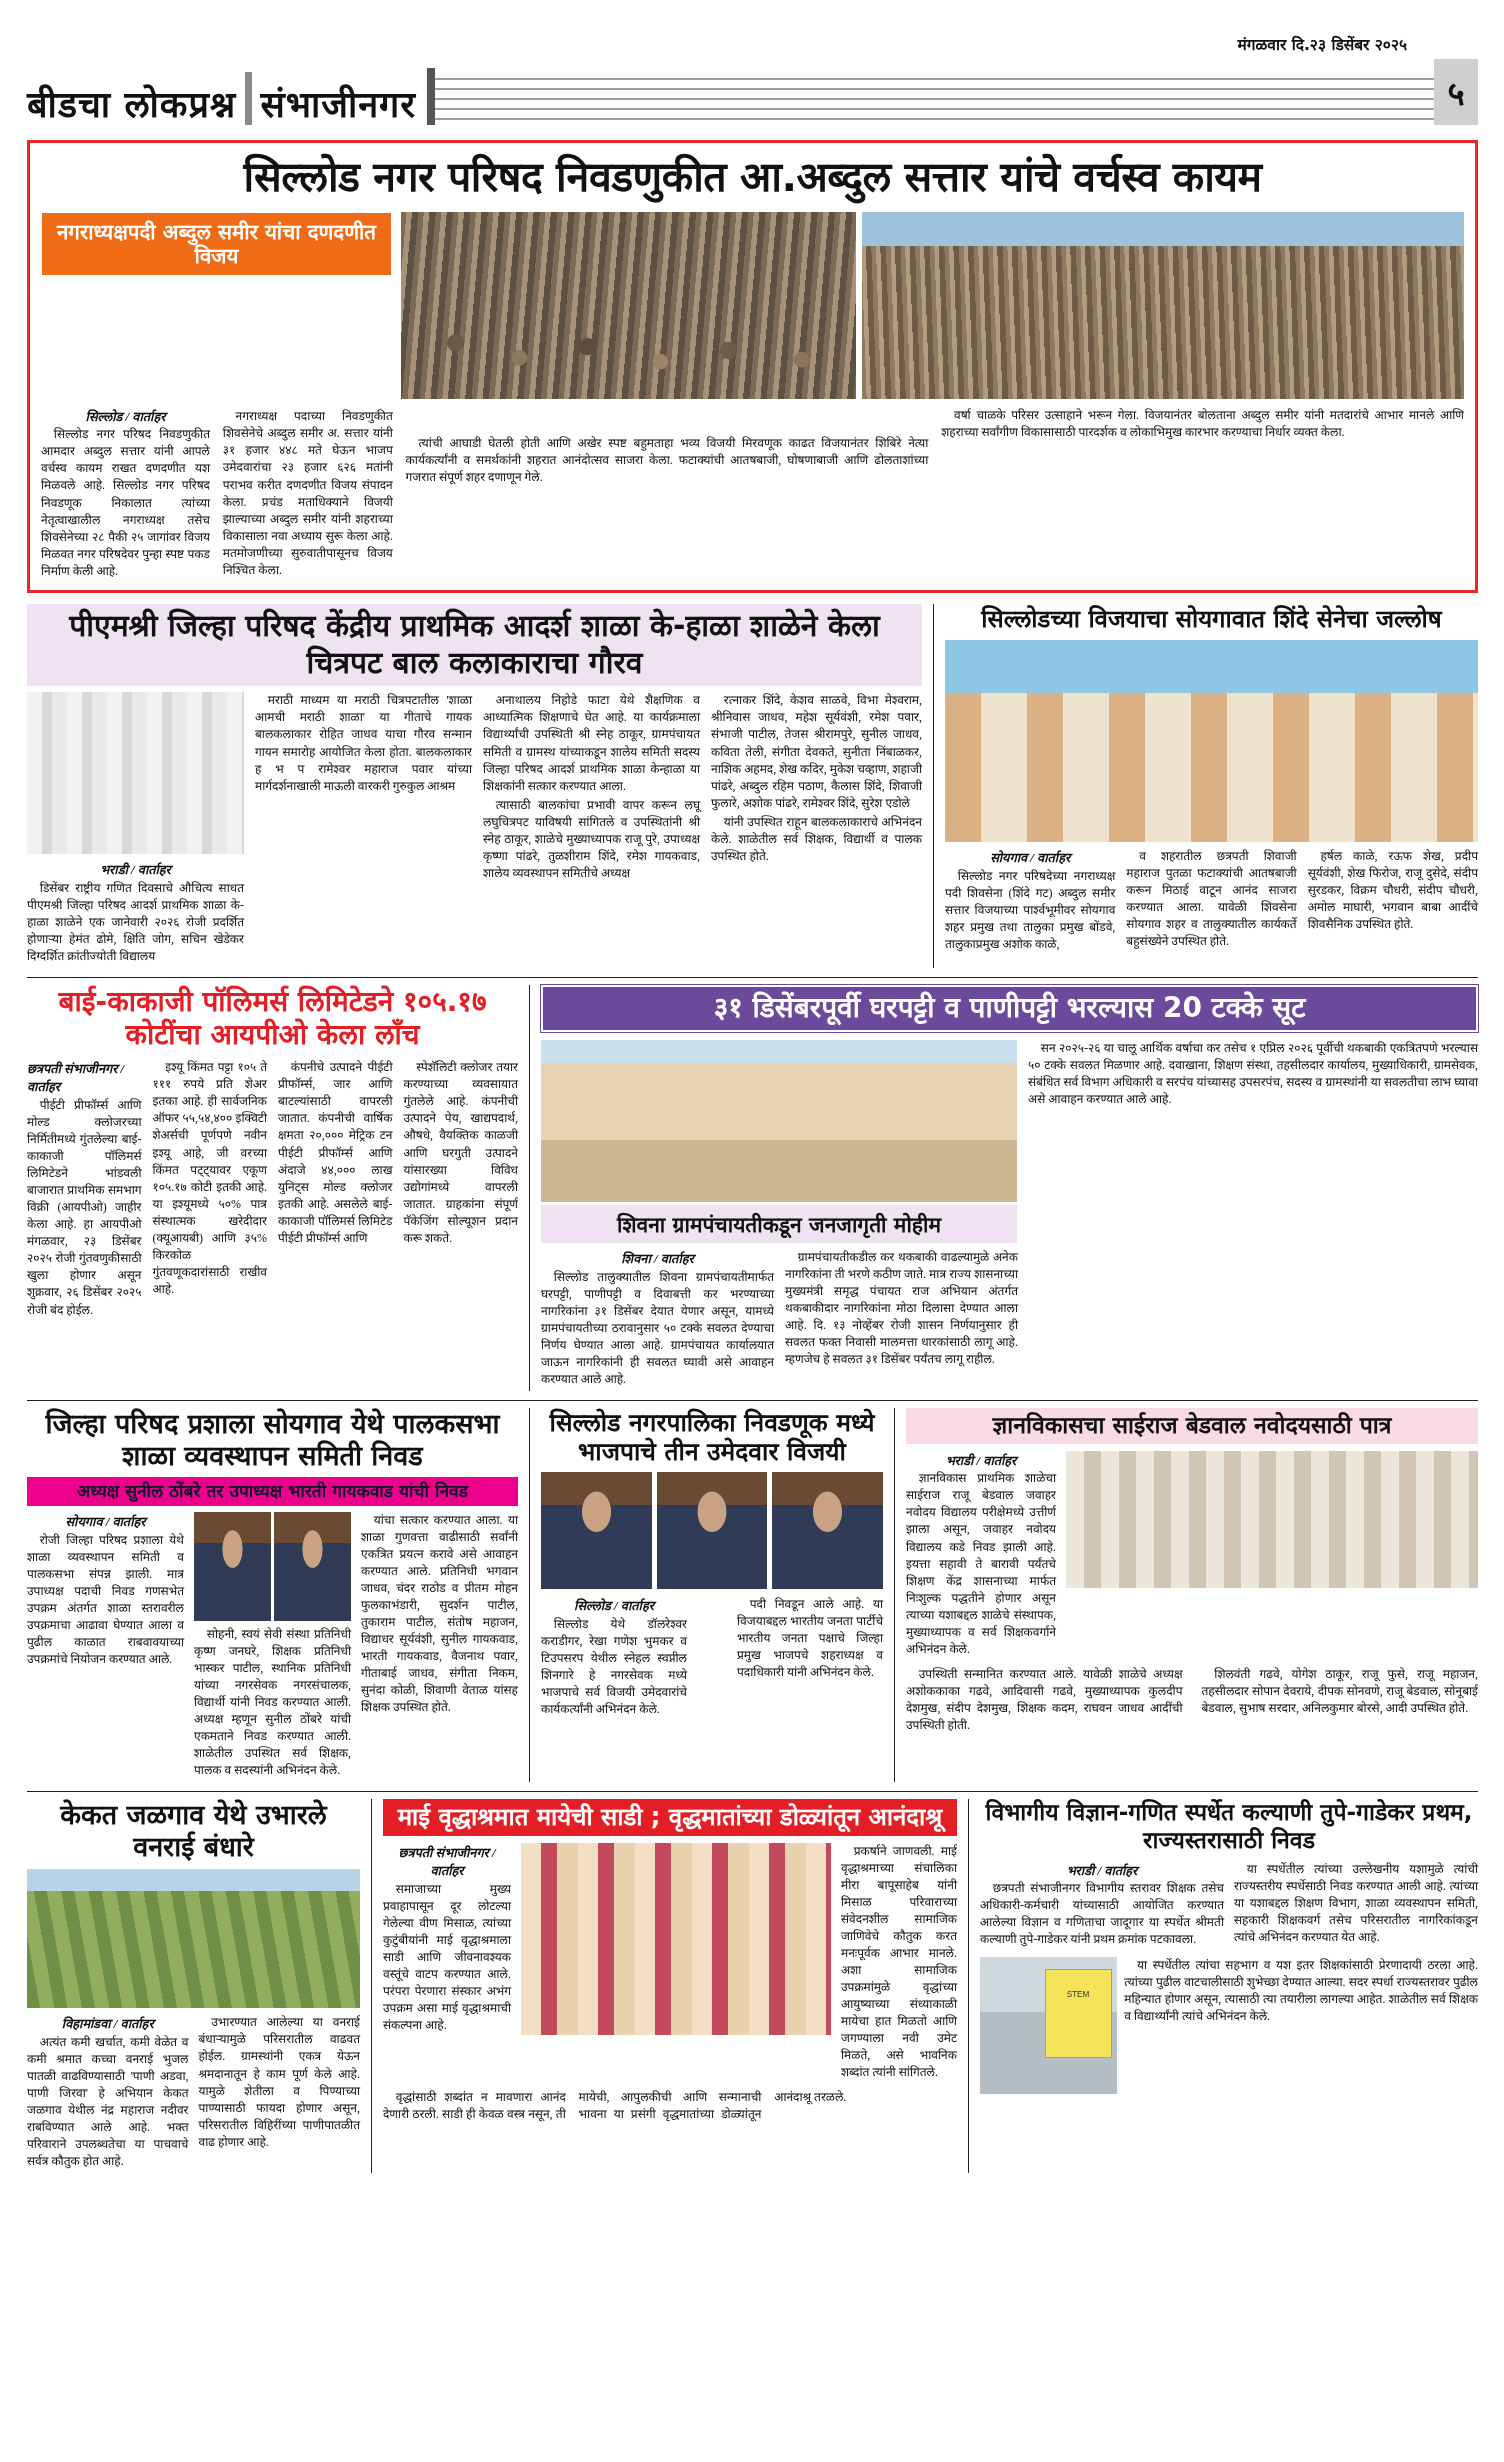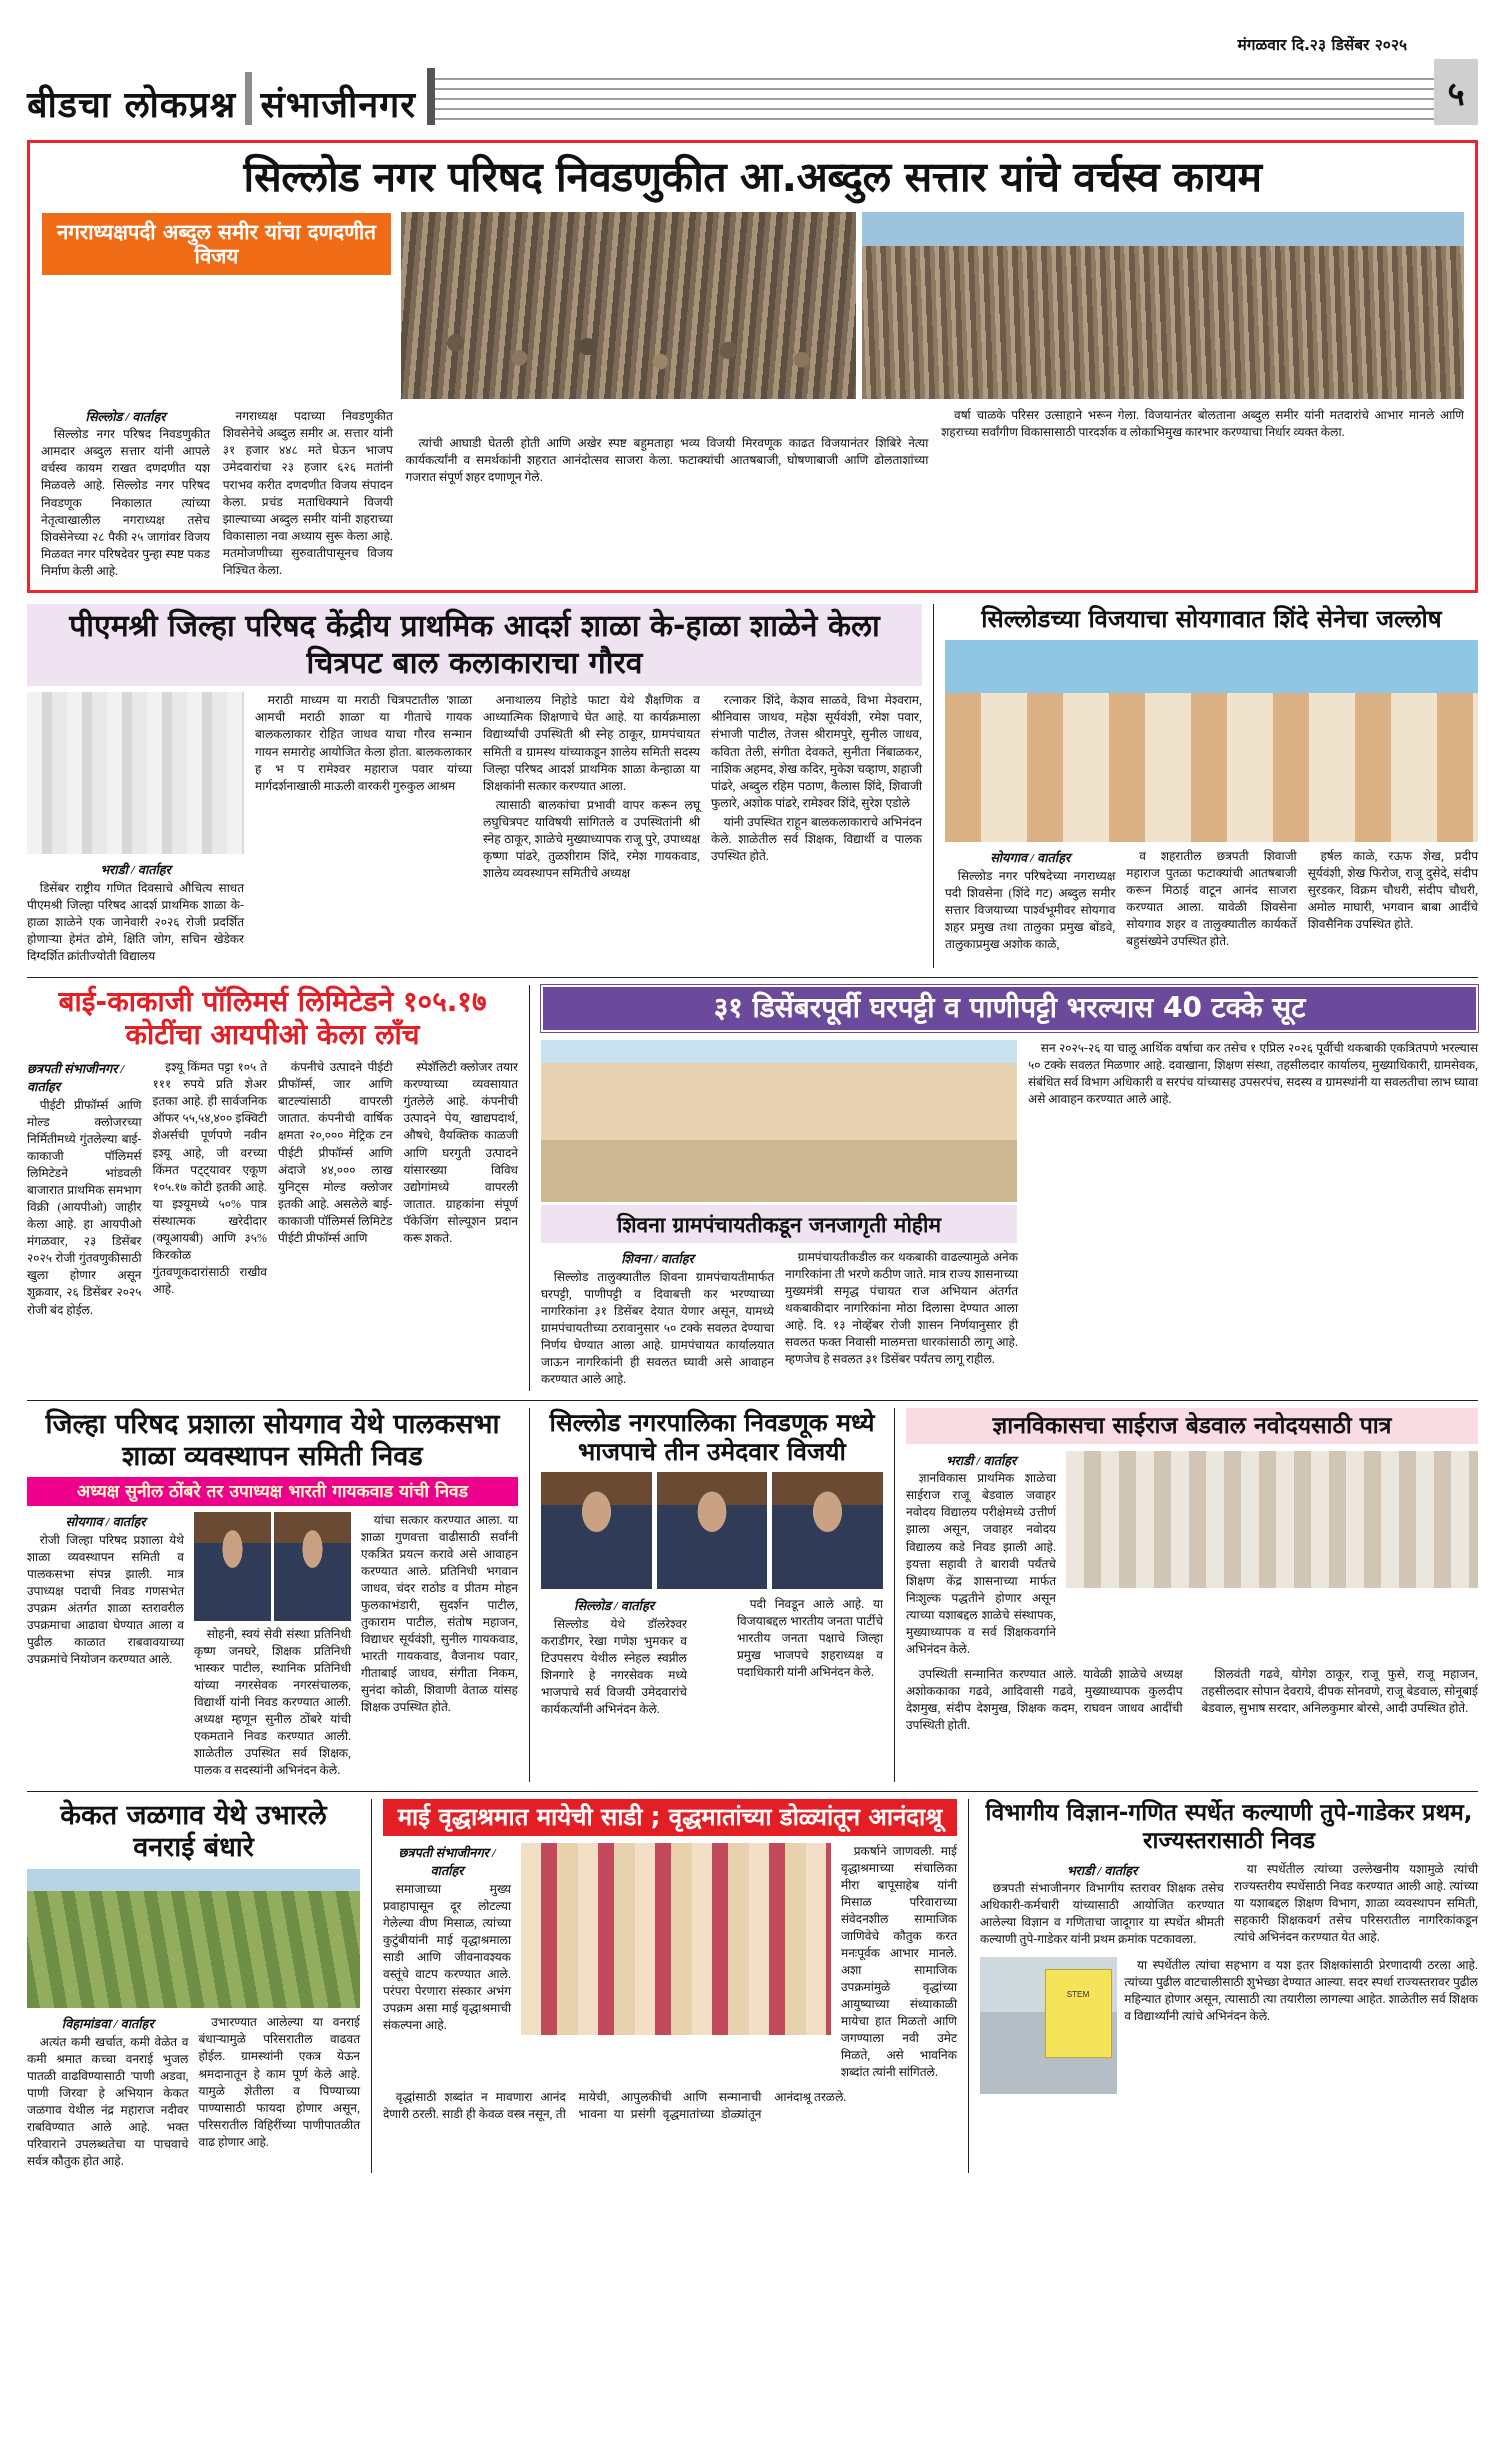--- a/index.html
+++ b/index.html
@@ -289,21 +289,21 @@
             <p>कंपनीचे उत्पादने पीईटी प्रीफॉर्म्स, जार आणि बाटल्यांसाठी वापरली जातात. कंपनीची वार्षिक क्षमता २०,००० मेट्रिक टन पीईटी प्रीफॉर्म्स आणि अंदाजे ४४,००० लाख युनिट्स मोल्ड क्लोजर इतकी आहे. असलेले बाई-काकाजी पॉलिमर्स लिमिटेड पीईटी प्रीफॉर्म्स आणि</p>
           </div>
         <div style="flex:1;" class="body-txt">
             <p>स्पेशॅलिटी क्लोजर तयार करण्याच्या व्यवसायात गुंतलेले आहे. कंपनीची उत्पादने पेय, खाद्यपदार्थ, औषधे, वैयक्तिक काळजी आणि घरगुती उत्पादने यांसारख्या विविध उद्योगांमध्ये वापरली जातात. ग्राहकांना संपूर्ण पॅकेजिंग सोल्यूशन प्रदान करू शकते.</p>
           </div>
       </div>
     </div>
 
     <div style="flex:1; padding-left:11px; box-sizing:border-box;">
       <div style="background:#6b4a9c; padding:6.4px 5.5px; border:2.7px solid #ffffff; outline:0.9px solid #6b4a9c;">
-        <div class="hl" style="font-size:28px; color:#fff; line-height:1.1;">३१ डिसेंबरपूर्वी घरपट्टी व पाणीपट्टी भरल्यास 40 टक्के सूट</div>
+        <div class="hl" style="font-size:28px; color:#fff; line-height:1.1;">३१ डिसेंबरपूर्वी घरपट्टी व पाणीपट्टी भरल्यास 20 टक्के सूट</div>
       </div>
       <div style="display:flex; gap:11px; margin-top:7.3px;">
         <div style="width:476px; flex:none;">
           <div class="photo ph-gram" style="height:162px;"></div>
           <div class="cap" style="background:#efe3f2; font-size:21px; padding:4.6px 1.8px; margin-top:3.6px;">शिवना ग्रामपंचायतीकडून जनजागृती मोहीम</div>
         </div>
         <div style="flex:1;" class="body-txt">
           <p>सन २०२५-२६ या चालू आर्थिक वर्षाचा कर तसेच १ एप्रिल २०२६ पूर्वीची थकबाकी एकत्रितपणे भरल्यास ५० टक्के सवलत मिळणार आहे. दवाखाना, शिक्षण संस्था, तहसीलदार कार्यालय, मुख्याधिकारी, ग्रामसेवक, संबंधित सर्व विभाग अधिकारी व सरपंच यांच्यासह उपसरपंच, सदस्य व ग्रामस्थांनी या सवलतीचा लाभ घ्यावा असे आवाहन करण्यात आले आहे.</p>
         </div>
       </div>
@@ -322,21 +322,21 @@
     </div>
   </div>
 
   <div style="border-top:1.8px solid #222; margin:9px 27px 0 27px;"></div>
 
   <div style="display:flex; margin:7.3px 27px 0 27px;">
 
     <div style="width:503px; padding-right:11px; box-sizing:border-box; border-right:1.8px solid #222;">
       <div class="hl" style="font-size:27px; line-height:1.18;">जिल्हा परिषद प्रशाला सोयगाव येथे पालकसभा शाळा व्यवस्थापन समिती निवड</div>
       <div style="background:#ec008c; margin-top:5.5px; padding:4.6px 3.6px;">
-        <div class="hl" style="font-size:17.3px; color:#fef9c3;">अध्यक्ष सुनील ठोंबरे तर उपाध्यक्ष भारती गायकवाड यांची निवड</div>
+        <div class="hl" style="font-size:17.3px; color:#0f172a;">अध्यक्ष सुनील ठोंबरे तर उपाध्यक्ष भारती गायकवाड यांची निवड</div>
       </div>
       <div style="display:flex; gap:10px; margin-top:6.4px;">
         <div style="width:157px;">
           <div class="dateline">सोयगाव / वार्ताहर</div>
           <div class="body-txt">
               <p>रोजी जिल्हा परिषद प्रशाला येथे शाळा व्यवस्थापन समिती व पालकसभा संपन्न झाली. मात्र उपाध्यक्ष पदाची निवड गणसभेत उपक्रम अंतर्गत शाळा स्तरावरील उपक्रमाचा आढावा घेण्यात आला व पुढील काळात राबवावयाच्या उपक्रमांचे नियोजन करण्यात आले.</p>
             </div>
         </div>
         <div style="width:157px;">
           <div style="display:flex; gap:3.6px; height:109px; margin-bottom:4.6px;">

